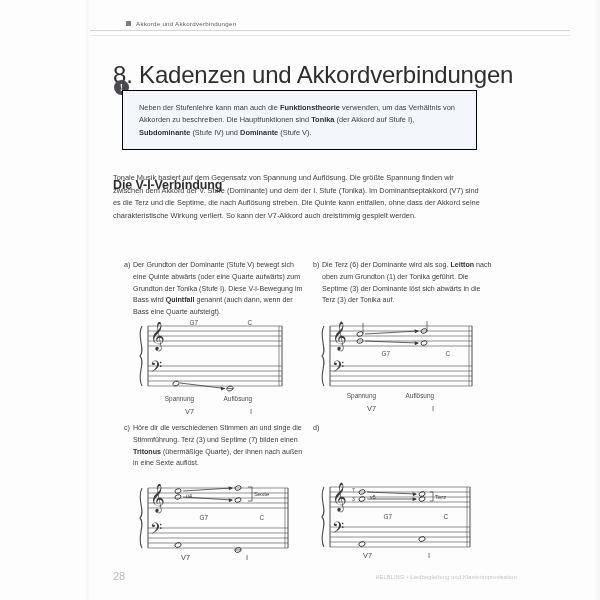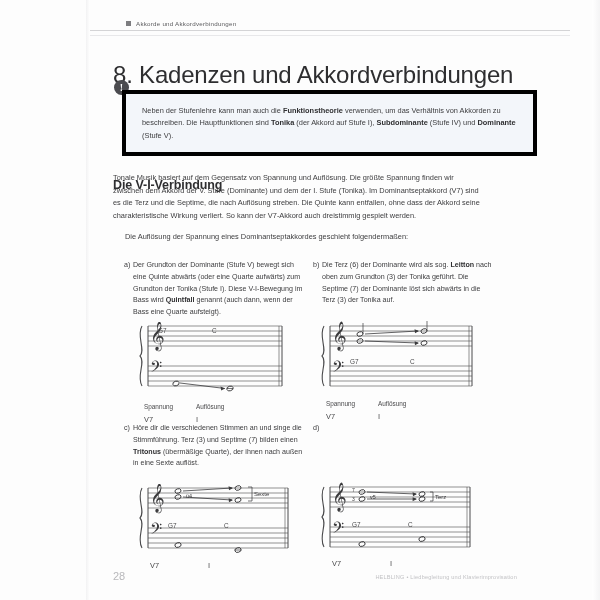--- a/index.html
+++ b/index.html
@@ -33,22 +33,22 @@
   }
   
   .chapter-title{
     position:absolute;left:113px;top:45px;
     font-size:24px;font-weight:400;color:#2e2e30;
     letter-spacing:-.2px;
     font-family:"Liberation Sans","DejaVu Sans",sans-serif;
   }
   
   .infobox{
-    position:absolute;left:122px;top:90px;width:415px;
-    background:#f3f6fa;border:4px solid #000000;
+    position:absolute;left:122px;top:90px;width:355px;
+    background:#f3f6fa;border:1px solid #000000;
     padding:11px 12px 10px 16px;box-sizing:border-box;
   }
   .infobox p{
     margin:0;font-size:7.4px;line-height:1.68;color:#3c3c3e;
     text-align:left;
   }
   .infobox b{font-weight:700;color:#303032;}
   .info-icon{
     position:absolute;left:114px;top:80px;
     width:15px;height:15px;border-radius:50%;
@@ -79,21 +79,21 @@
   #item-c{left:124px;top:423px;}
   #item-d{left:313px;top:423px;}
   .item-inner{position:relative;padding-left:9px;}
   
   .music{position:absolute;}
   #music-a{left:130px;top:322px;}
   #music-b{left:312px;top:318px;}
   #music-c{left:130px;top:484px;}
   #music-d{left:312px;top:482px;}
   .caption-row{
-    position:absolute;font-size:6.4px;color:#4a4a4c;text-align:left;margin-top:8px;
+    position:absolute;font-size:6.4px;color:#4a4a4c;text-align:right;
   }
   
   .folio{
     position:absolute;left:113px;top:570px;
     font-size:11px;color:#b8b8bb;font-weight:400;text-align:center;
   }
   .imprint{
     position:absolute;right:83px;top:574px;
     font-size:5.6px;color:#c2c2c5;letter-spacing:.2px;
   }
@@ -124,31 +124,30 @@
   <h1 class="chapter-title">8. Kadenzen und Akkordverbindungen</h1>
 
   <div class="info-icon">!</div>
   <div class="infobox">
     <p><span>Neben der Stufenlehre kann man auch die </span><b>Funktionstheorie</b><span> verwenden, um das Verhältnis von Akkorden zu beschreiben. Die Hauptfunktionen sind </span><b>Tonika</b><span> (der Akkord auf Stufe I), </span><b>Subdominante</b><span> (Stufe IV) und </span><b>Dominante</b><span> (Stufe V).</span></p>
   </div>
 
   <h2 class="section-h">Die V-I-Verbindung</h2>
 
   <div class="para" id="intro-para">Tonale Musik basiert auf dem Gegensatz von Spannung und Auflösung. Die größte Spannung finden wir zwischen dem Akkord der V. Stufe (Dominante) und dem der I. Stufe (Tonika). Im Dominantseptakkord (V7) sind es die Terz und die Septime, die nach Auflösung streben. Die Quinte kann entfallen, ohne dass der Akkord seine charakteristische Wirkung verliert. So kann der V7-Akkord auch dreistimmig gespielt werden.</div>
-  <div class="para" id="lead-para">Die Auflösung der Spannung eines Dominantseptakkordes geschieht folgendermaßen:</div>
 
   <div class="item" id="item-a">
     <div class="item-inner">
       <span class="marker">a)</span><span>Der Grundton der Dominante (Stufe V) bewegt sich eine Quinte abwärts (oder eine Quarte aufwärts) zum Grundton der Tonika (Stufe I). Diese V-I-Bewegung im Bass wird </span><b>Quintfall</b><span> genannt (auch dann, wenn der Bass eine Quarte aufsteigt).</span>
     </div>
   </div>
 
   <div class="item" id="item-b">
     <div class="item-inner">
-      <span class="marker">b)</span><span>Die Terz (6) der Dominante wird als sog. </span><b>Leitton</b><span> nach oben zum Grundton (3) der Tonika geführt. Die Septime (7) der Dominante löst sich abwärts in die Terz (3) der Tonika auf.</span>
+      <span class="marker">b)</span><span>Die Terz (6) der Dominante wird als sog. </span><b>Leitton</b><span> nach oben zum Grundton (1) der Tonika geführt. Die Septime (3) der Dominante löst sich abwärts in die Terz (3) der Tonika auf.</span>
     </div>
   </div>
 
   <div class="item" id="item-c">
     <div class="item-inner">
       <span class="marker">c)</span><span>Höre dir die verschiedenen Stimmen an und singe die Stimmführung. Terz (3) und Septime (7) bilden einen </span><b>Tritonus</b><span> (übermäßige Quarte), der ihnen nach außen in eine Sexte auflöst.</span>
     </div>
   </div>
 
   <div class="item" id="item-d">

